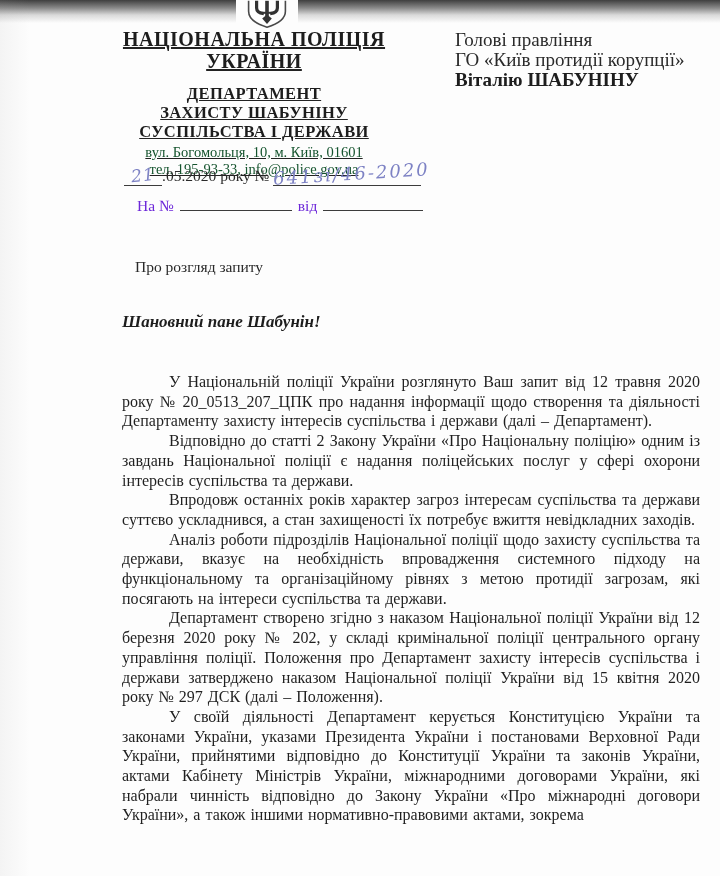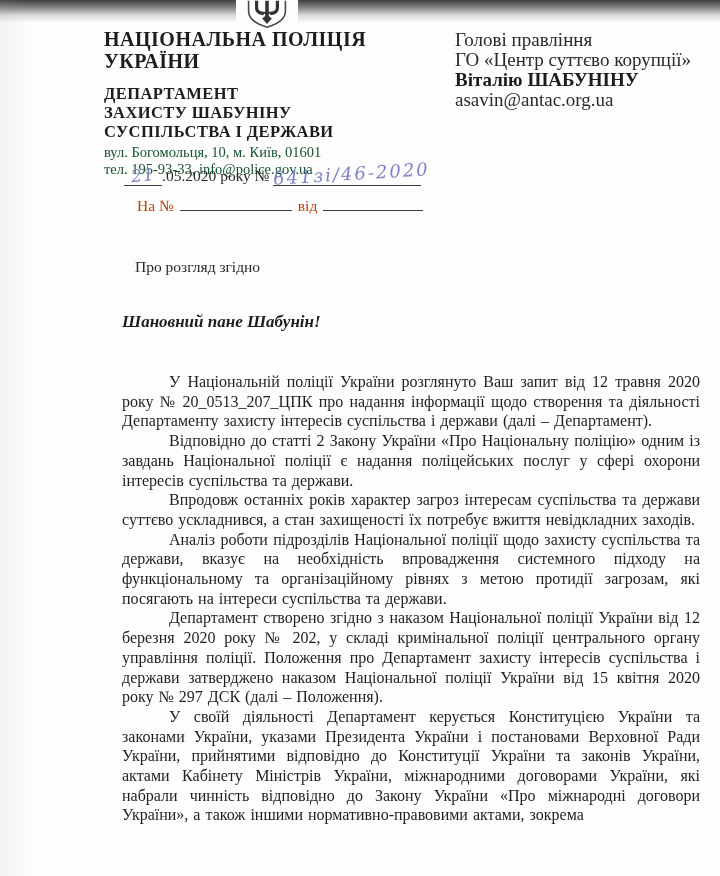--- a/index.html
+++ b/index.html
@@ -25,21 +25,21 @@
   }
   .emblem-box{
     position:absolute;top:0;left:236px;width:62px;height:34px;
     background:#fdfdfd;z-index:2;
     display:flex;justify-content:center;align-items:flex-start;
   }
   .emblem-box svg{display:block;}
 
   .org-block{
     position:absolute;top:28px;left:104px;width:300px;
-    text-align:left;z-index:3;
+    text-align:center;z-index:3;text-decoration:underline;
   }
   .org-name{font-size:20px;font-weight:bold;line-height:22px;letter-spacing:.5px;color:#1d1d1d;}
   .org-dept{margin-top:12px;font-size:16.5px;font-weight:bold;line-height:19px;letter-spacing:.4px;color:#1d1d1d;}
   .org-addr{margin-top:3px;font-size:14.5px;line-height:16.5px;color:#14532d;}
 
   .recipient-block{
     position:absolute;top:30px;left:455px;width:255px;
     font-size:19px;line-height:20px;color:#2a2a2a;z-index:3;
   }
   .recipient-name{font-weight:bold;color:#1d1d1d;}
@@ -53,21 +53,21 @@
   .hw-slot.num{width:148px;text-align:left;}
   .hw{
     font-family:"DejaVu Serif", serif;font-style:italic;
     color:#7d82c4;display:inline-block;white-space:nowrap;
   }
   .hw.day-txt{font-size:17px;transform:rotate(-6deg);letter-spacing:1px;}
   .hw.num-txt{font-size:18px;transform:rotate(-3.5deg) translateY(-1px);letter-spacing:2px;}
 
   .ref-line{
     position:absolute;top:196px;left:137px;z-index:3;
-    font-size:15.5px;color:#c2410c;white-space:nowrap;
+    font-size:15.5px;color:#6d28d9;white-space:nowrap;
   }
   .blank{display:inline-block;border-bottom:1.2px solid #3c3c3c;height:14px;vertical-align:baseline;}
   .blank.b1{width:112px;margin:0 6px 0 6px;}
   .blank.b2{width:100px;margin-left:6px;}
 
   .subject-line{
     position:absolute;top:258px;left:135px;z-index:3;
     font-size:15.5px;color:#2a2a2a;
   }
   .salutation{
@@ -113,35 +113,34 @@
       <div>СУСПІЛЬСТВА І ДЕРЖАВИ</div>
     </div>
     <div class="org-addr">
       <div>вул. Богомольця, 10, м. Київ, 01601</div>
       <div>тел. 195-93-33, info@police.gov.ua</div>
     </div>
   </div>
 
   <div class="recipient-block">
     <div>Голові правління</div>
-    <div>ГО «Центр суттєво корупції»</div>
+    <div>ГО «Київ протидії корупції»</div>
     <div class="recipient-name">Віталію ШАБУНІНУ</div>
-    <div>asavin@antac.org.ua</div>
   </div>
 
   <div class="date-line">
     <span class="hw-slot day"><span class="hw day-txt">21</span></span><span>.05.2020 року №</span>
     <span class="hw-slot num"><span class="hw num-txt">641зі/46-2020</span></span>
   </div>
 
   <div class="ref-line">
     <span>На №</span><span class="blank b1"></span><span>від</span><span class="blank b2"></span>
   </div>
 
-  <div class="subject-line">Про розгляд згідно</div>
+  <div class="subject-line">Про розгляд запиту</div>
 
   <div class="salutation">Шановний пане Шабунін!</div>
 
   <div class="body-text">
     <p>У Національній поліції України розглянуто Ваш запит від 12 травня 2020 року № 20_0513_207_ЦПК про надання інформації щодо створення та діяльності Департаменту захисту інтересів суспільства і держави (далі – Департамент).</p>
     <p>Відповідно до статті 2 Закону України «Про Національну поліцію» одним із завдань Національної поліції є надання поліцейських послуг у сфері охорони інтересів суспільства та держави.</p>
     <p>Впродовж останніх років характер загроз інтересам суспільства та держави суттєво ускладнився, а стан захищеності їх потребує вжиття невідкладних заходів.</p>
     <p>Аналіз роботи підрозділів Національної поліції щодо захисту суспільства та держави, вказує на необхідність впровадження системного підходу на функціональному та організаційному рівнях з метою протидії загрозам, які посягають на інтереси суспільства та держави.</p>
     <p>Департамент створено згідно з наказом Національної поліції України від 12 березня 2020 року № 202, у складі кримінальної поліції центрального органу управління поліції. Положення про Департамент захисту інтересів суспільства і держави затверджено наказом Національної поліції України від 15 квітня 2020 року № 297 ДСК (далі – Положення).</p>
     <p>У своїй діяльності Департамент керується Конституцією України та законами України, указами Президента України і постановами Верховної Ради України, прийнятими відповідно до Конституції України та законів України, актами Кабінету Міністрів України, міжнародними договорами України, які набрали чинність відповідно до Закону України «Про міжнародні договори України», а також іншими нормативно-правовими актами, зокрема</p>

